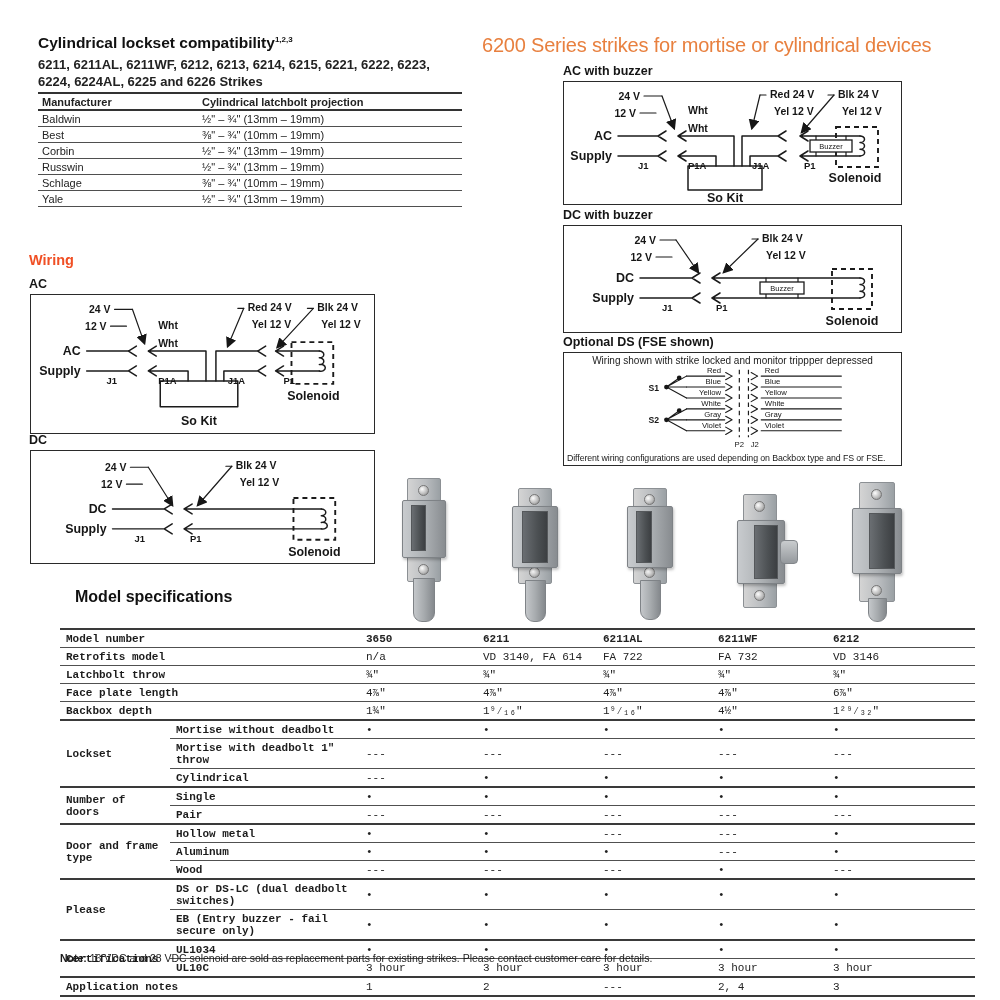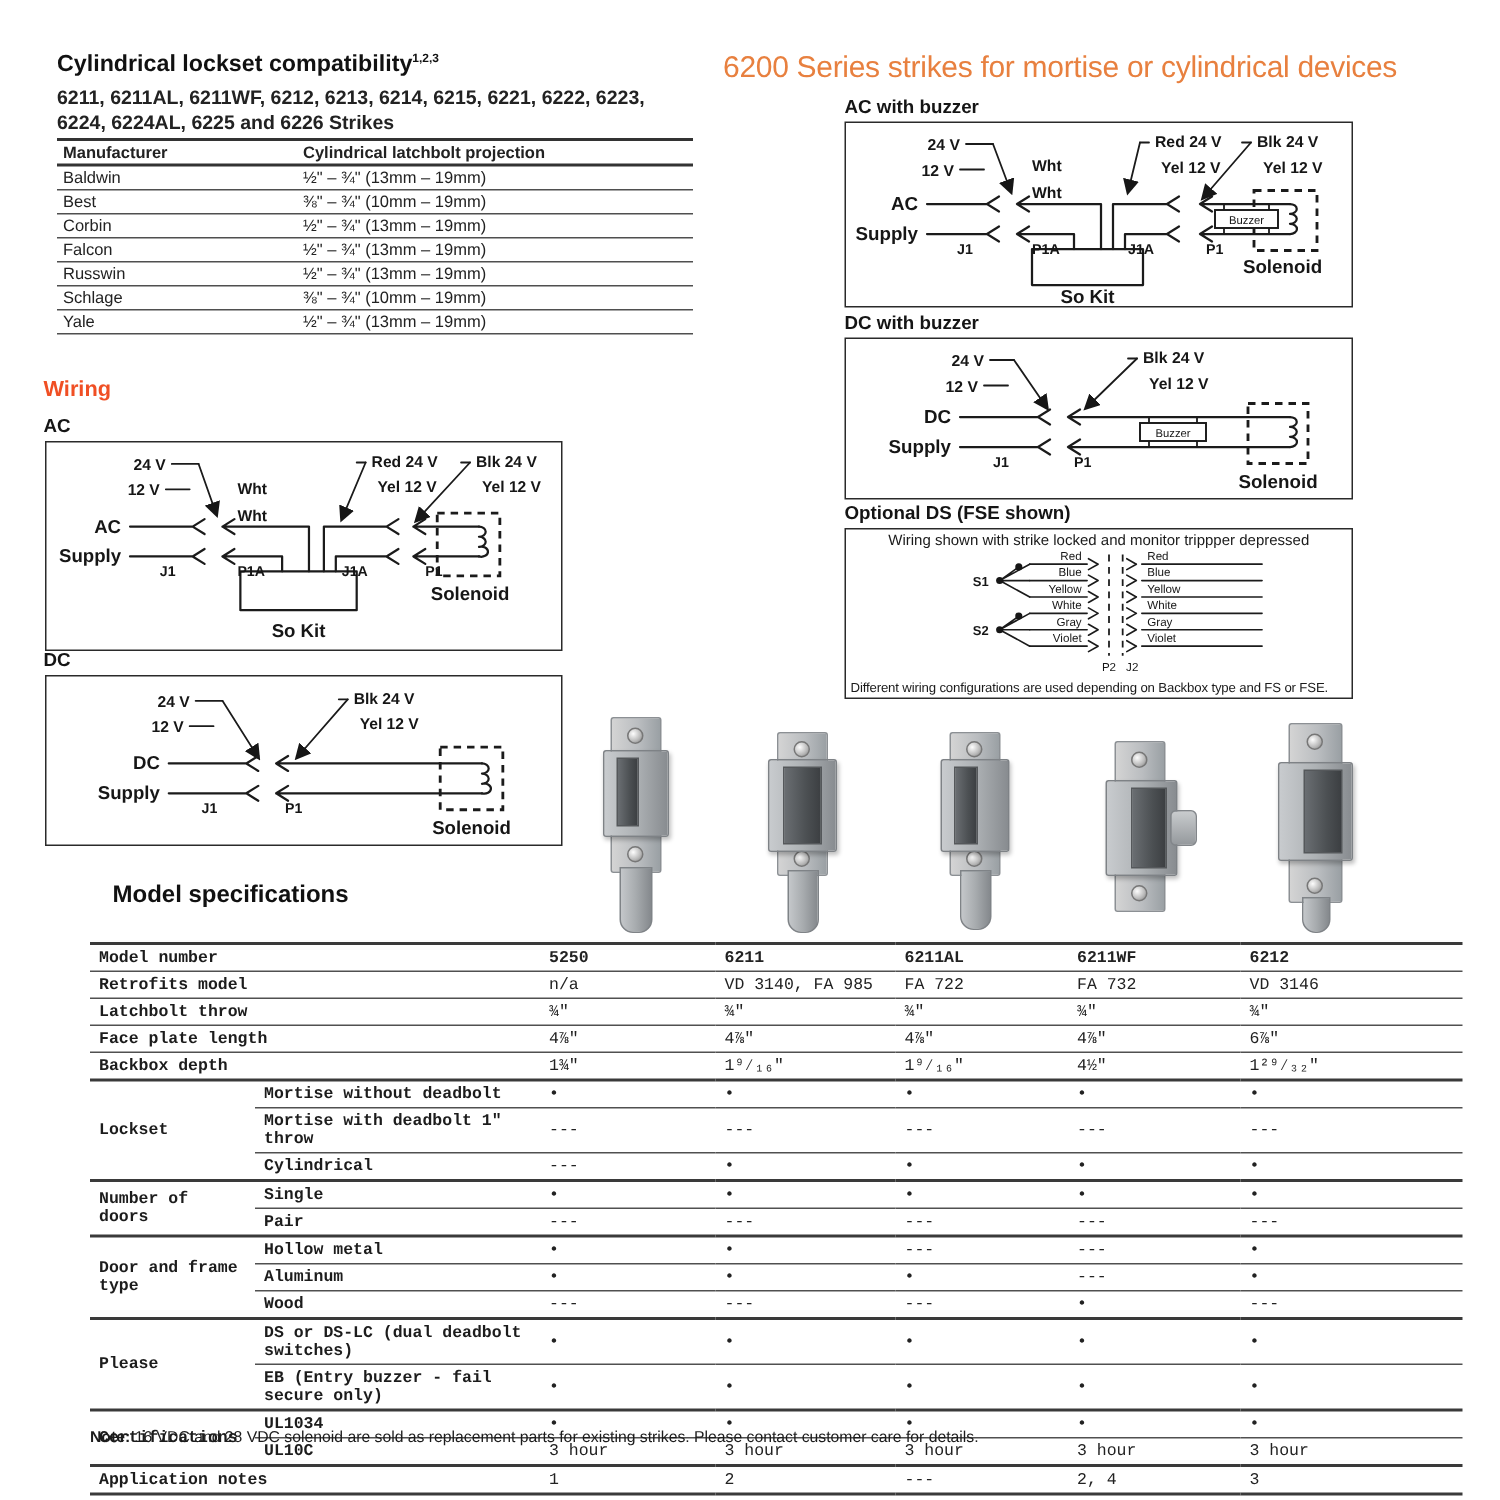--- a/index.html
+++ b/index.html
@@ -83,24 +83,20 @@
         <tr>
           <td>Baldwin</td>
           <td>½" – ¾" (13mm – 19mm)</td>
         </tr>
         <tr>
           <td>Best</td>
           <td>⅜" – ¾" (10mm – 19mm)</td>
         </tr>
         <tr>
           <td>Corbin</td>
-          <td>½" – ¾" (13mm – 19mm)</td>
-        </tr>
-        <tr>
-          <td>Falcon</td>
           <td>½" – ¾" (13mm – 19mm)</td>
         </tr>
         <tr>
           <td>Russwin</td>
           <td>½" – ¾" (13mm – 19mm)</td>
         </tr>
         <tr>
           <td>Schlage</td>
           <td>⅜" – ¾" (10mm – 19mm)</td>
         </tr>
@@ -361,30 +357,30 @@
         <col style="width:190px">
         <col style="width:117px">
       <col style="width:120px">
         <col style="width:115px">
         <col style="width:115px">
         <col style="width:148px">
     </colgroup>
     <tbody id="specs-tbody">
         <tr>
           <td class="c-label" colspan="2">Model number</td>
-          <td class="c-val b">5250</td>
+          <td class="c-val b">3650</td>
           <td class="c-val b">6211</td>
           <td class="c-val b">6211AL</td>
           <td class="c-val b">6211WF</td>
           <td class="c-val b">6212</td>
         </tr>
         <tr>
           <td class="c-label" colspan="2">Retrofits model</td>
           <td class="c-val">n/a</td>
-          <td class="c-val">VD 3140, FA 985</td>
+          <td class="c-val">VD 3140, FA 614</td>
           <td class="c-val">FA 722</td>
           <td class="c-val">FA 732</td>
           <td class="c-val">VD 3146</td>
         </tr>
         <tr>
           <td class="c-label" colspan="2">Latchbolt throw</td>
           <td class="c-val">¾"</td>
           <td class="c-val">¾"</td>
           <td class="c-val">¾"</td>
           <td class="c-val">¾"</td>

